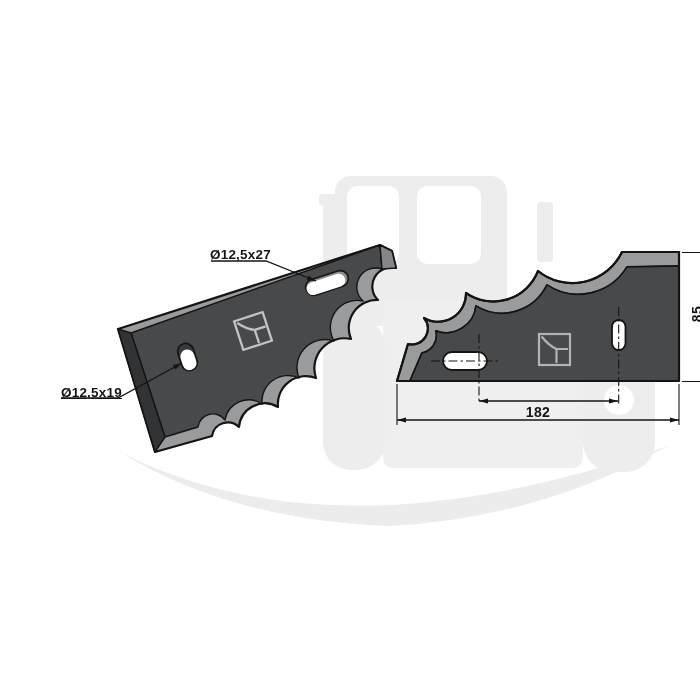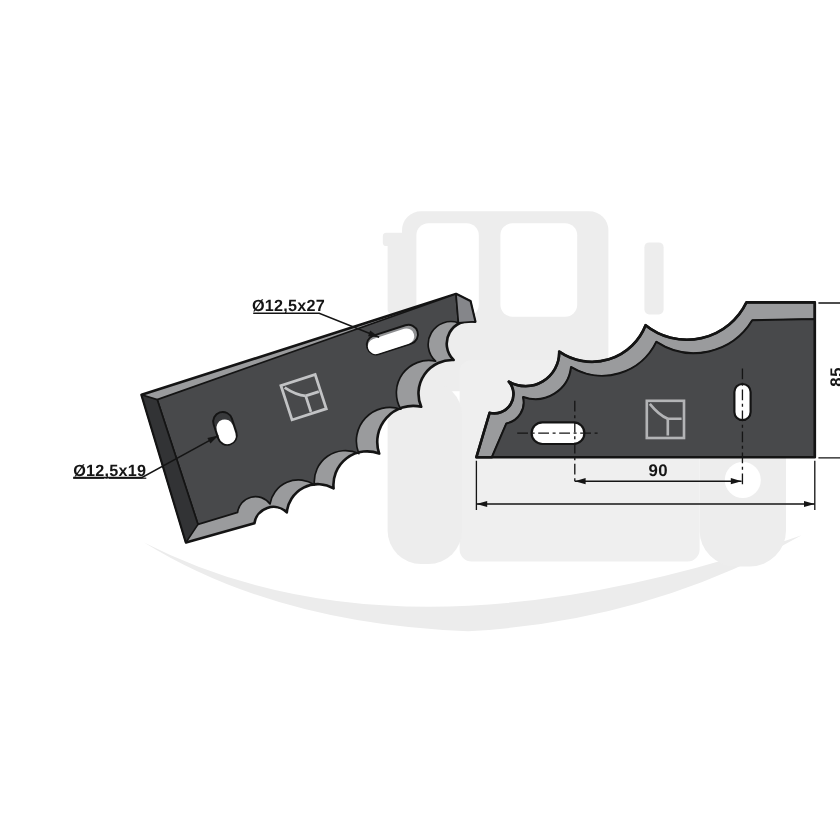--- a/index.html
+++ b/index.html
@@ -122,16 +122,16 @@
       <path d="M647,252.5 L678,252.5 M647,381.5 L678,381.5" stroke="#151515" stroke-width="1.1"></path>
       <path d="M668,253 L668,381" stroke="#151515" stroke-width="1.3"></path>
       <polygon points="668,253 665.4,262 670.6,262" fill="#151515"></polygon>
       <polygon points="668,381 665.4,372 670.6,372" fill="#151515"></polygon>
     </g>
   </g>
 </svg>
 
 <div class="lbl hole-lbl" id="lbl-27">Ø12,5x27</div>
 <div class="lbl hole-lbl" id="lbl-19">Ø12,5x19</div>
-<div class="lbl dim-lbl" id="dim-90">90</div>
+<div class="lbl dim-lbl" id="dim-182">182</div>
 <div class="lbl dim-lbl" id="dim-85">85</div>
 
 </div>
 
 </body></html>

